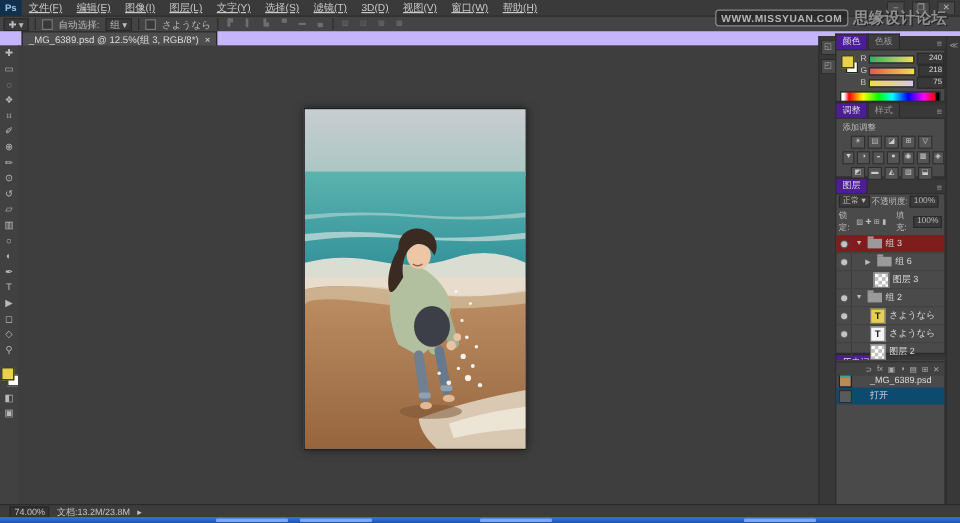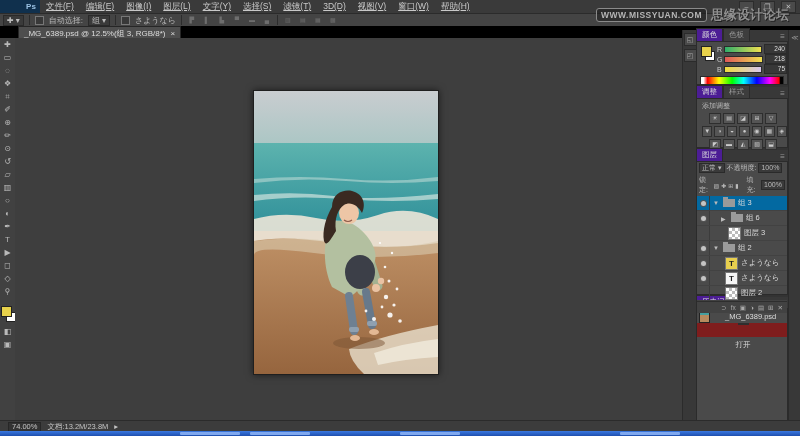--- a/index.html
+++ b/index.html
@@ -4,35 +4,35 @@
 <style>
   html,body{margin:0;padding:0;background:#222;}
   #app{position:relative;width:800px;height:436px;overflow:hidden;
        font-family:"Liberation Sans","DejaVu Sans",sans-serif;
        background:#3e3e3e;color:#c8c8c8;font-size:9px;}
   .abs{position:absolute;}
   
   #menubar{left:0;top:0;width:800px;height:13px;background:#3a3a3a;border-bottom:1px solid #2b2b2b;
            display:flex;align-items:center;gap:0;}
   #pslogo{width:18px;height:13px;background:#10304d;color:#9cc3e5;font-weight:bold;font-size:8px;
-          display:flex;align-items:center;justify-content:center;padding-left:22px;}
+          display:flex;align-items:center;justify-content:center;}
   .menuitem{padding:0 6px;color:#c9c9c9;font-size:8.5px;line-height:13px;white-space:nowrap;text-decoration:underline;}
   #wincontrols{position:absolute;right:4px;top:1px;display:flex;gap:6px;}
   .winbtn{width:13px;height:10px;font-size:7px;color:#bbb;text-align:center;line-height:10px;background:#4a4a4a;border:1px solid #2c2c2c;}
   #watermark{left:596px;top:6px;width:200px;height:18px;display:flex;align-items:center;gap:4px;z-index:50;pointer-events:none;}
   #wm-site{color:#8f8f8f;font-size:13px;font-weight:bold;text-shadow:1px 1px 0 #222;}
   #wm-url{color:#b5b5b5;font-size:8.5px;font-weight:bold;border:1px solid #8a8a8a;border-radius:3px;
           padding:1px 4px;background:rgba(30,30,30,.55);letter-spacing:.5px;}
   #optionsbar{left:0;top:14px;width:800px;height:12px;background:#444;border-bottom:1px solid #2b2b2b;
               display:flex;align-items:center;gap:5px;padding-left:3px;font-size:8px;color:#bbb;}
   .optbox{background:#3a3a3a;border:1px solid #2a2a2a;padding:0 3px;height:9px;line-height:9px;display:inline-flex;align-items:center;gap:2px;}
   .optsep{width:1px;height:10px;background:#2c2c2c;}
   .chk{width:7px;height:7px;border:1px solid #777;background:#383838;display:inline-block;}
   .alignbtn{width:10px;height:9px;color:#6e6e6e;font-size:6px;text-align:center;line-height:9px;}
-  #tabbar{left:0;top:26px;width:800px;height:12px;background:#000000;border-bottom:1px solid #262626;}
+  #tabbar{left:0;top:26px;width:800px;height:12px;background:#c4b5fd;border-bottom:1px solid #262626;}
   #doctab{position:absolute;left:18px;top:0;height:12px;background:#4e4e4e;border:1px solid #262626;border-bottom:none;
           display:flex;align-items:center;gap:5px;padding:0 5px;font-size:8px;color:#ddd;}
   
   #toolbar{left:0;top:38px;width:15px;height:382px;background:#414141;border-right:1px solid #2e2e2e;}
   .tool{width:15px;height:13px;color:#b9b9b9;font-size:8px;text-align:center;line-height:13px;}
   #swatches{position:absolute;left:1px;top:268px;width:14px;height:15px;}
   #bgswatch{position:absolute;left:5px;top:6px;width:8px;height:8px;background:#ffffff;border:1px solid #222;}
   #fgswatch{position:absolute;left:0;top:0;width:9px;height:9px;background:#e8d24b;border:1px solid #222;}
   
   #canvas{left:15px;top:38px;width:667px;height:382px;background:#3e3e3e;}
@@ -56,38 +56,38 @@
   .chval{width:20px;height:8px;background:#383838;border:1px solid #2b2b2b;font-size:6.5px;text-align:right;line-height:8px;padding-right:1px;color:#ddd;}
   #spectrum{margin:2px 3px 0 3px;height:7px;border:1px solid #2b2b2b;
     background:linear-gradient(to right,#fff 0 3%,#f00 8%,#ff0 22%,#0f0 38%,#0ff 52%,#00f 68%,#f0f 84%,#f00 95%,#000 97%);}
   
   .adjrow{display:flex;gap:2px;padding:1px 0 1px 5px;}
   .adjicon{width:10px;height:9px;background:#555;border:1px solid #2e2e2e;color:#ccc;font-size:6px;text-align:center;line-height:9px;}
   
   .lctl{display:flex;align-items:center;gap:2px;font-size:7px;color:#bbb;padding:1px 2px;}
   .selbox{background:#3a3a3a;border:1px solid #2a2a2a;height:8px;line-height:8px;padding:0 2px;display:inline-flex;gap:2px;}
   .lrow{position:relative;height:14px;display:flex;align-items:center;gap:3px;font-size:7.5px;color:#ddd;border-bottom:1px solid #424242;}
-  .lrow.sel{background:#0369a1;}
+  .lrow.sel{background:#7f1d1d;}
   .eyecell{width:12px;height:14px;border-right:1px solid #3c3c3c;display:flex;align-items:center;justify-content:center;}
   .eye{width:5px;height:5px;border-radius:50%;background:#c4c4c4;box-shadow:0 0 0 1px #555;}
   .larrow{width:7px;color:#bbb;font-size:6px;}
   .fold{width:12px;height:8px;background:#9a9a9a;position:relative;}
   .fold:before{content:"";position:absolute;left:0;top:-2px;width:5px;height:2px;background:#9a9a9a;}
   .checker{width:11px;height:11px;background:#fff;border:1px solid #777;
     background-image:linear-gradient(45deg,#bbb 25%,transparent 25%,transparent 75%,#bbb 75%),
                      linear-gradient(45deg,#bbb 25%,transparent 25%,transparent 75%,#bbb 75%);
     background-size:6px 6px;background-position:0 0,3px 3px;}
   .tthumb{width:11px;height:11px;background:#f5f5f5;border:1px solid #777;color:#222;font-size:8px;font-weight:bold;
           text-align:center;line-height:11px;}
   .tthumb.yellow{background:#e8cf4e;}
   .lbottom{height:11px;background:#424242;border-top:1px solid #2e2e2e;display:flex;align-items:center;gap:4px;
            justify-content:flex-end;padding-right:4px;color:#aaa;font-size:6.5px;}
   
   .hrow{height:14px;display:flex;align-items:center;gap:15px;font-size:7.5px;color:#ddd;padding-left:2px;}
-  .hrow.sel{background:#7f1d1d;flex-direction:column;}
+  .hrow.sel{background:#0c4a6e;}
   .hthumb{width:9px;height:12px;border:1px solid #222;
           background:linear-gradient(to bottom,#bfc7c9 0 20%,#45a0a0 20% 45%,#b78a5e 45% 100%);}
   .hicon{width:9px;height:9px;background:#5a5a5a;border:1px solid #2e2e2e;}
   
   #statusbar{left:0;top:420px;width:800px;height:11px;background:#3c3c3c;border-top:1px solid #2b2b2b;
              display:flex;align-items:center;gap:6px;padding-left:8px;font-size:7.5px;color:#c4c4c4;}
   .statbox{background:#333;border:1px solid #272727;padding:0 3px;height:8px;line-height:8px;}
   #taskbar{left:0;top:431px;width:800px;height:5px;background:linear-gradient(to bottom,#3a78e0,#1e4fae);}
   .taskwin{position:absolute;top:1px;height:3px;background:#7fa8ef;border-radius:1px;}
 </style>

